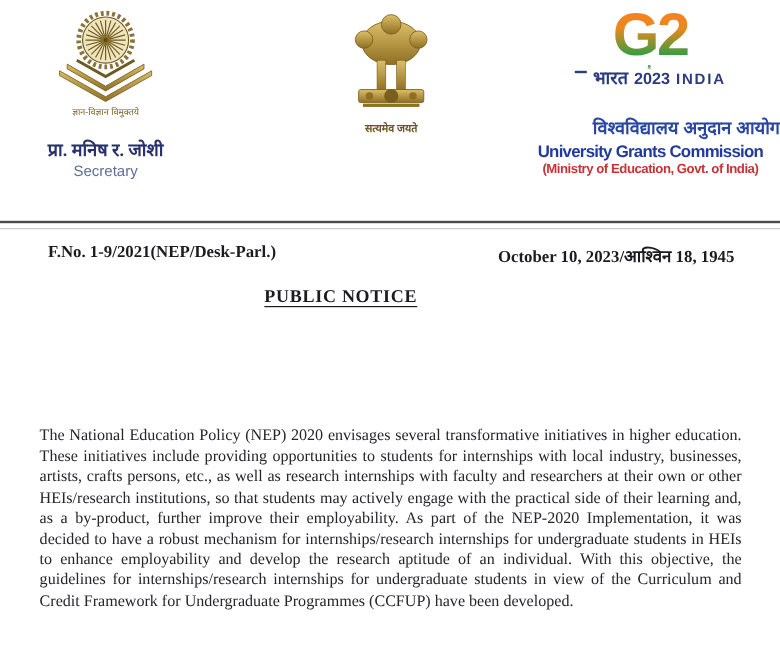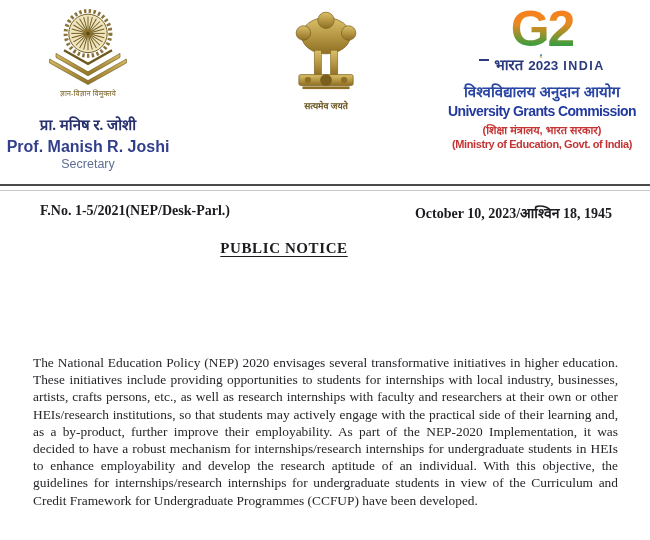--- a/index.html
+++ b/index.html
@@ -22,21 +22,21 @@
   .g2-text{
     font-size:50px;font-weight:800;line-height:1;letter-spacing:-2px;
     background:linear-gradient(180deg,#f5821f 18%,#e8891f 40%,#2f9e41 85%);
     -webkit-background-clip:text;background-clip:text;color:transparent;
   }
   .g20-sub{display:flex;align-items:baseline;justify-content:center;gap:5px;margin-top:-4px;color:#2c3a7e;}
   .bharat-bar{display:inline-block;width:10px;border-top:2px solid #2c3a7e;transform:translateY(-9px);}
   .bharat{font-size:15px;font-weight:bold;}
   .g20-year{font-size:13.5px;font-weight:bold;}
   .g20-india{font-size:12.5px;font-weight:bold;letter-spacing:1.5px;}
-  .org-hi{font-size:15px;font-weight:bold;color:#2a46a4;margin-top:7px;white-space:nowrap;}
+  .org-hi{font-size:15px;font-weight:bold;color:#2a46a4;margin-top:22px;white-space:nowrap;text-align:right;}
   .org-en{font-size:14px;font-weight:bold;color:#2239a0;letter-spacing:-0.6px;margin-top:2px;white-space:nowrap;}
   .ministry-hi{font-size:11px;font-weight:bold;color:#c53434;margin-top:3px;white-space:nowrap;}
   .ministry-en{font-size:11px;font-weight:bold;color:#c53434;letter-spacing:-0.4px;margin-top:1px;white-space:nowrap;}
   
   .divider{position:absolute;left:0;top:184px;width:650px;height:4px;
     border-top:2px solid #4a4a4a;border-bottom:1px solid #c9c9c9;}
   
   .meta-row{position:absolute;left:40px;top:203px;width:572px;display:flex;justify-content:space-between;}
   .file-no,.doc-date{font-size:14px;font-weight:bold;color:#1c1c20;white-space:nowrap;}
   
@@ -86,21 +86,20 @@
           <line y1="-21" y2="21" transform="rotate(165)"></line>
       </g>
       <circle cx="60" cy="36" r="5" fill="#8a7026"></circle>
       <circle cx="60" cy="36" r="2.2" fill="#5c4a16"></circle>
       <path d="M30,57 L60,74 L90,57" fill="none" stroke="#6d5a20" stroke-width="3"></path>
       <path d="M20,61 L60,84 L100,61 L100,66 L60,89 L20,66 Z" fill="url(#gold1)" stroke="#6d5a20" stroke-width="0.8"></path>
       <path d="M12,68 L60,95 L108,68 L108,73 L60,100 L12,73 Z" fill="url(#gold1)" stroke="#6d5a20" stroke-width="0.8"></path>
     </svg>
     <div class="motto-tiny">ज्ञान-विज्ञान विमुक्तये</div>
     <div class="name-hi">प्रा. मनिष र. जोशी</div>
-    <div class="name-en">Prof. Manish R. Joshi</div>
     <div class="title-en">Secretary</div>
   </div>
 
   <div class="center-block">
     <svg width="76" height="88" viewBox="0 0 84 96">
       <defs>
         <linearGradient id="gold2" x1="0" y1="0" x2="0" y2="1">
           <stop offset="0" stop-color="#dcc069"></stop>
             <stop offset="1" stop-color="#8f6f22"></stop>
         </linearGradient>
@@ -139,27 +138,26 @@
       </svg>
     </div>
     <div class="g20-sub">
       <span class="bharat-bar"></span>
       <span class="bharat">भारत</span>
       <span class="g20-year">2023</span>
       <span class="g20-india">INDIA</span>
     </div>
     <div class="org-hi">विश्वविद्यालय अनुदान आयोग</div>
     <div class="org-en">University Grants Commission</div>
-    <div class="ministry-hi">(शिक्षा मंत्रालय, भारत सरकार)</div>
     <div class="ministry-en">(Ministry of Education, Govt. of India)</div>
   </div>
 
   <div class="divider"></div>
 
   <div class="meta-row">
-    <span class="file-no">F.No. 1-5/2021(NEP/Desk-Parl.)</span>
+    <span class="file-no">F.No. 1-9/2021(NEP/Desk-Parl.)</span>
     <span class="doc-date">October 10, 2023/आश्विन 18, 1945</span>
   </div>
 
   <div class="notice-title">PUBLIC NOTICE</div>
   <div class="body-text">The National Education Policy (NEP) 2020 envisages several transformative initiatives in higher education. These initiatives include providing opportunities to students for internships with local industry, businesses, artists, crafts persons, etc., as well as research internships with faculty and researchers at their own or other HEIs/research institutions, so that students may actively engage with the practical side of their learning and, as a by-product, further improve their employability. As part of the NEP-2020 Implementation, it was decided to have a robust mechanism for internships/research internships for undergraduate students in HEIs to enhance employability and develop the research aptitude of an individual. With this objective, the guidelines for internships/research internships for undergraduate students in view of the Curriculum and Credit Framework for Undergraduate Programmes (CCFUP) have been developed.</div>
 
 </div>
 
 </body></html>

